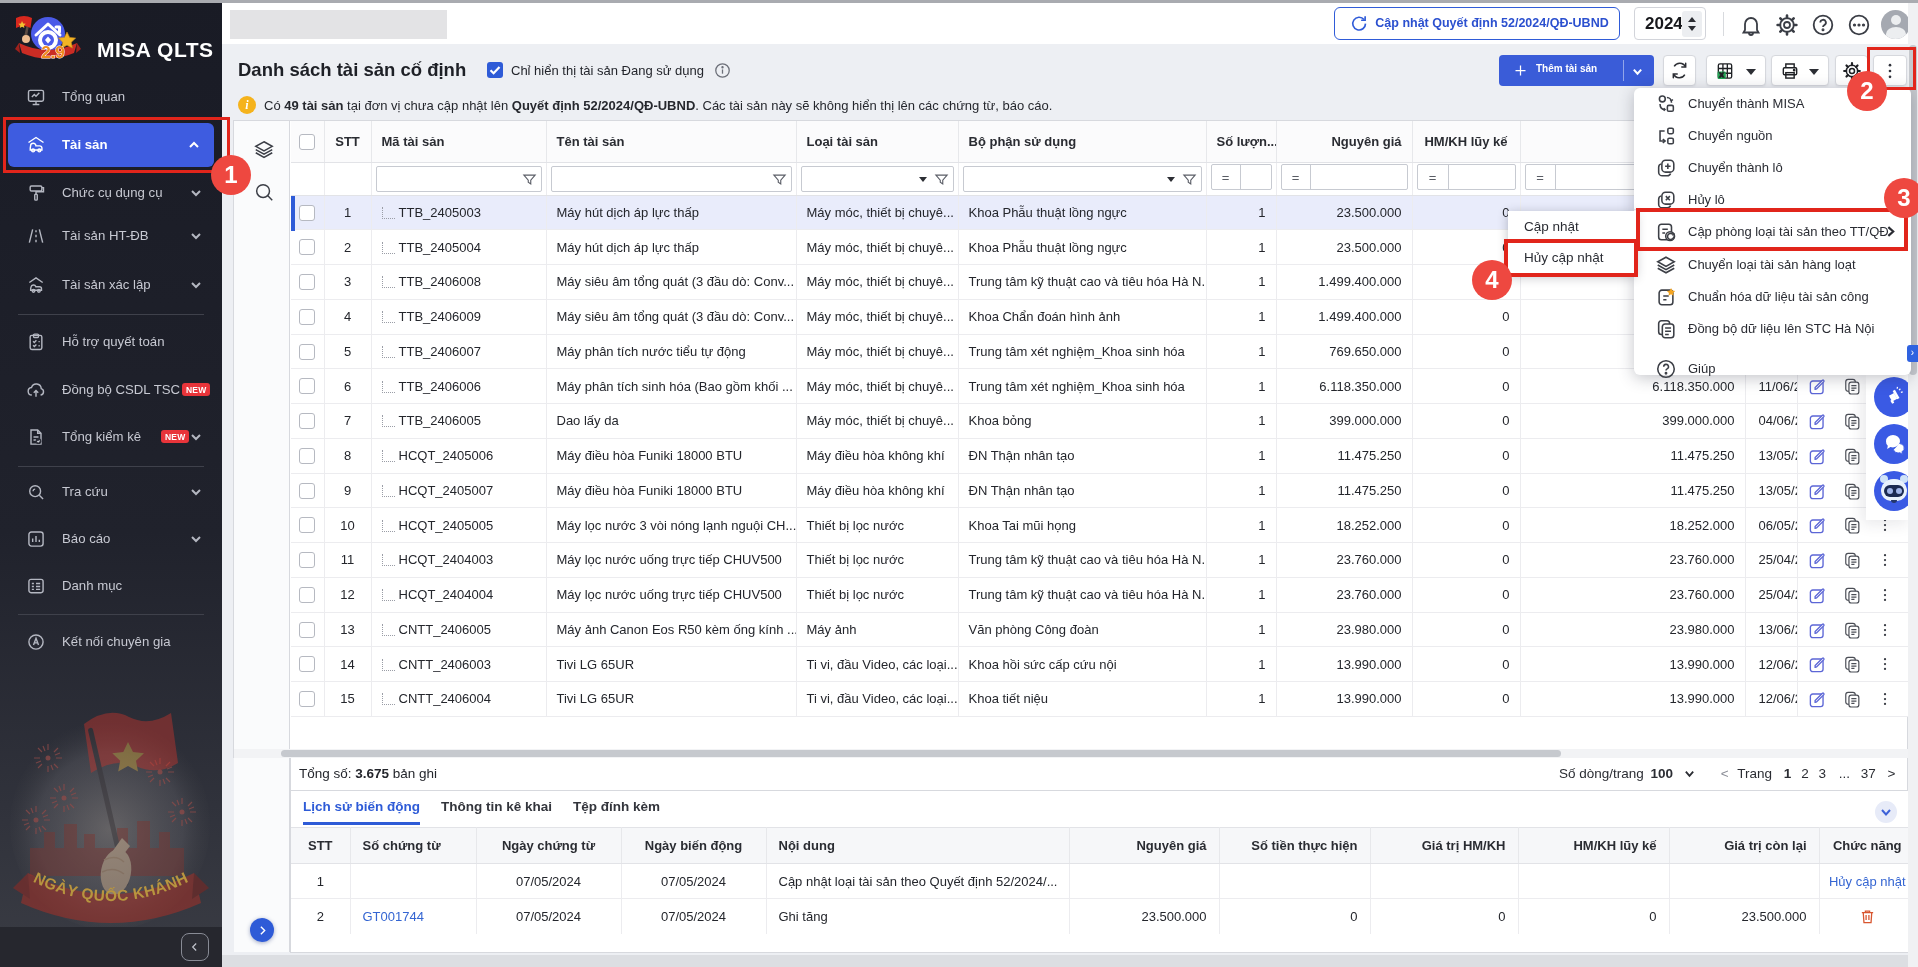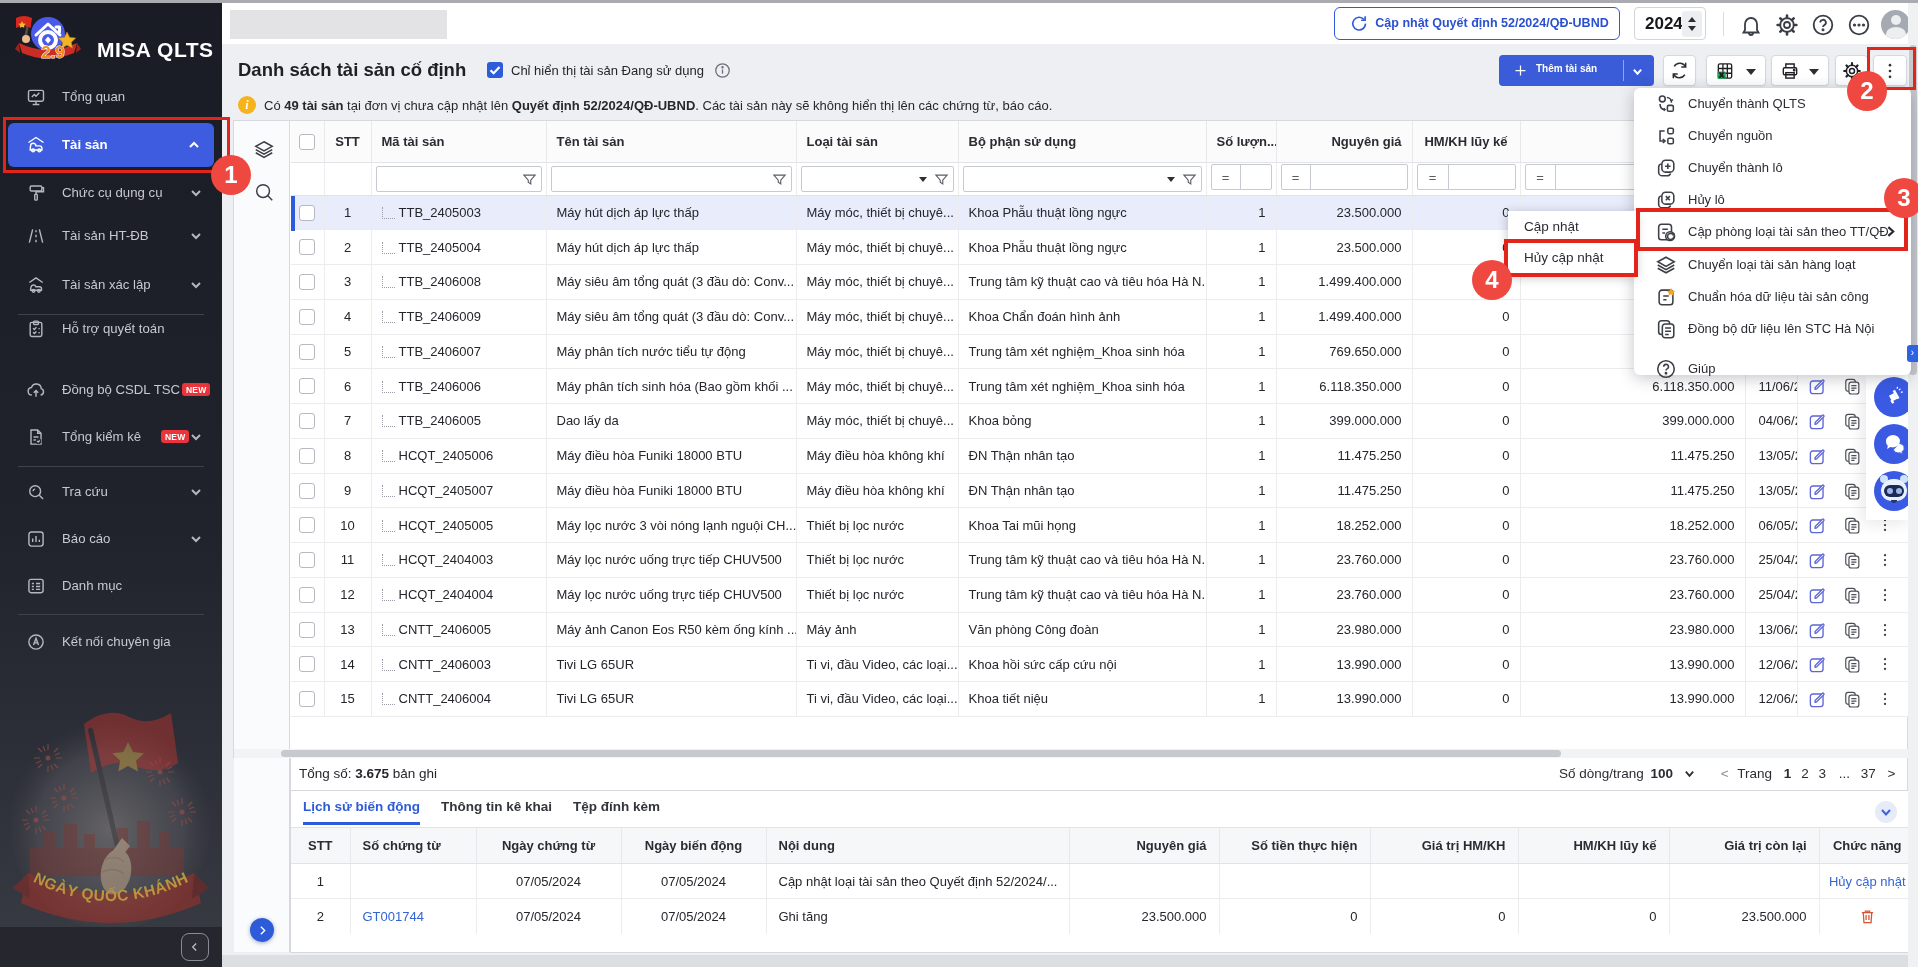--- a/index.html
+++ b/index.html
@@ -300,21 +300,21 @@
         <circle cx="9" cy="19" r="1.6"></circle>
         <circle cx="15.5" cy="19" r="1.6"></circle>
       </svg>
     <div class="lbl">Tài sản xác lập</div>
     <svg class="chev" viewBox="0 0 12 12" fill="none" stroke="currentColor" stroke-width="2">
         <path d="M2 4 L6 8 L10 4"></path>
       </svg>
   </div>
   <div class="sdiv" style="top:314px"></div>
 
-  <div class="mitem" style="top:307px">
+  <div class="mitem" style="top:320px">
     <svg class="ic" viewBox="0 0 24 24" fill="none" stroke="currentColor" stroke-width="1.7">
         <rect x="5" y="4" width="14" height="17" rx="2"></rect>
         <rect x="9" y="2.5" width="6" height="4" rx="1.2"></rect>
         <path d="M8.5 11 l1.5 1.5 2.5 -2.5 M8.5 16 l1.5 1.5 2.5 -2.5"></path>
         <path d="M15 11.5 h1.5 M15 16.5 h1.5"></path>
       </svg>
     <div class="lbl">Hỗ trợ quyết toán</div>
   </div>
 
   <div class="mitem" style="top:368px">
@@ -1046,21 +1046,21 @@
 </div>
 
 <div id="menu" class="abs">
   <div class="menuitem" style="top:0px">
     <svg class="mic" viewBox="0 0 24 24" fill="none" stroke="currentColor" stroke-width="1.7">
         <circle cx="8" cy="6.5" r="3.2"></circle>
         <rect x="13.5" y="13.5" width="6.5" height="6.5" rx="1.5"></rect>
         <path d="M5.5 12 c0 4 2.5 6 5.5 6 M18 10.5 c0 -3.5 -2.5 -5.5 -5 -5.5" stroke-dasharray="0"></path>
         <path d="M9.5 16.5 L11 18 L9.5 19.5 M19.5 7 L18 8.5 L16.5 7" stroke-width="1.5"></path>
       </svg>
-    <span class="mlbl">Chuyển thành QLTS</span>
+    <span class="mlbl">Chuyển thành MISA</span>
   </div>
   <div class="menuitem" style="top:64px">
     <svg class="mic" viewBox="0 0 24 24" fill="none" stroke="currentColor" stroke-width="1.7">
         <path d="M6.5 7.5 a3.8 3.8 0 0 0 -2.5 3.6 v5.4 a4 4 0 0 0 4 4 h5.4 a3.8 3.8 0 0 0 3.6 -2.5"></path>
         <rect x="7.5" y="3.5" width="13" height="13" rx="4"></rect>
         <path d="M14 7 v6 M11 10 h6"></path>
       </svg>
     <span class="mlbl">Chuyển thành lô</span>
   </div>
   <div class="menuitem" style="top:32px">

